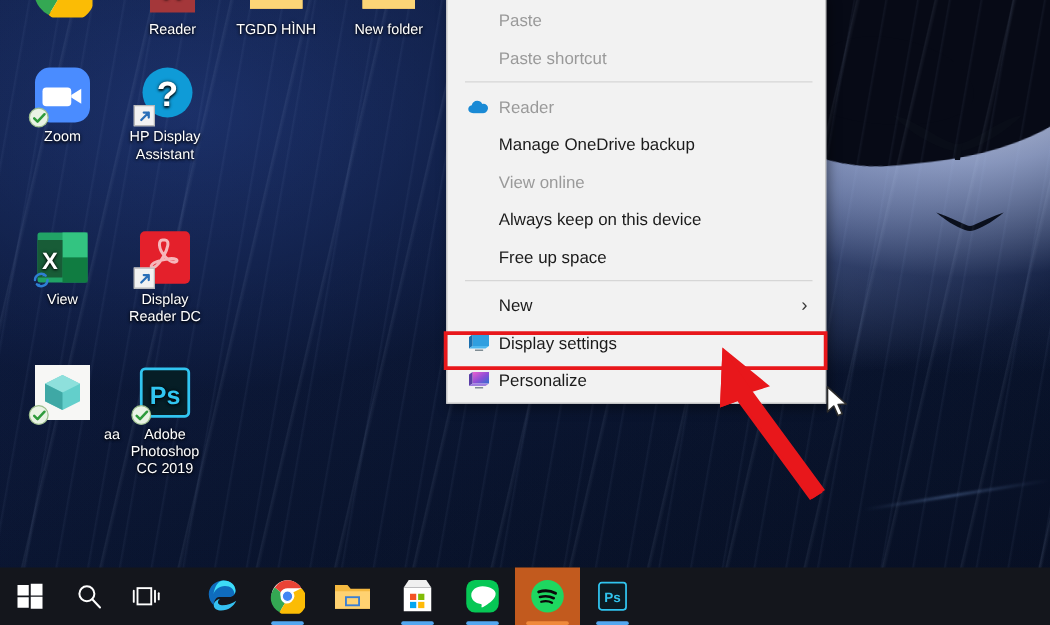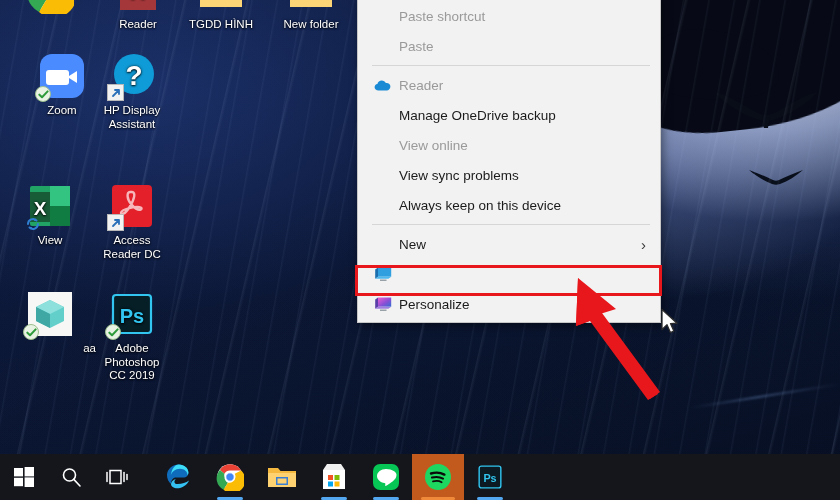--- a/index.html
+++ b/index.html
@@ -279,21 +279,21 @@
     <div class="dicon" style="left:265px; top:-34px;">
       <div class="glyph">
         <svg width="48" height="48" viewBox="0 0 48 48">
           <path d="M3 10h15l4 5h23v26H3z" fill="#f5bf55"></path>
           <path d="M3 17h42v24H3z" fill="#fcd577"></path>
         </svg>
       </div>
       <span class="lbl" style="white-space:pre-line;">New folder</span>
     </div>
 
-    <div class="dicon" style="left:16px; top:52px;">
+    <div class="dicon" style="left:4px; top:52px;">
       <div class="glyph">
         <svg width="48" height="48" viewBox="0 0 48 48">
           <rect x="2" y="2" width="44" height="44" rx="12" fill="#4a8cff"></rect>
           <path d="M11 18h17a3 3 0 0 1 3 3v9a3 3 0 0 1-3 3H11a3 3 0 0 1-3-3v-9a3 3 0 0 1 3-3z" fill="#fff"></path>
           <path d="M31 24l8-5v12l-8-5z" fill="#fff"></path>
         </svg>
         <span class="badge-check">
           <svg viewBox="0 0 12 12">
               <path d="M1.5 6.2L4.4 9 10.5 2.6" stroke="#2e9b3b" stroke-width="2.2" fill="none" stroke-linecap="round" stroke-linejoin="round"></path>
             </svg>
@@ -343,21 +343,21 @@
         <svg width="48" height="48" viewBox="0 0 48 48">
           <rect x="4" y="3" width="40" height="42" rx="4" fill="#e4202b"></rect>
           <path d="M24 10c2 0 2.6 2 2.2 4.4-.5 3-2.3 7-4.6 10.6-2 3.2-4.3 5.8-6.2 6.7-1.3.6-2.6.2-2.4-1 .3-1.8 3.6-3.4 8.4-4.6 4.6-1.2 9.4-1.6 11.4-.6 1.2.6 1 2-.6 2.2-2.2.3-5.6-1.6-8.4-4.8-2.4-2.7-4-6-4.2-8.6-.2-2.6.6-4.3 2.4-4.3z" fill="none" stroke="#f6b6ba" stroke-width="2.4" stroke-linejoin="round"></path>
         </svg>
         <span class="badge-shortcut">
           <svg viewBox="0 0 12 12">
               <path d="M3 9L9 3M9 3H5M9 3v4" stroke="#2a6fb8" stroke-width="1.8" fill="none" stroke-linecap="round" stroke-linejoin="round"></path>
             </svg>
         </span>
       </div>
-      <span class="lbl" style="white-space:pre-line;">Access
+      <span class="lbl" style="white-space:pre-line;">Display
 Reader DC</span>
     </div>
 
     <div class="dicon" style="left:4px; top:290px;text-align:right;">
       <div class="glyph">
         <svg width="48" height="48" viewBox="0 0 48 48">
           <rect x="2" y="2" width="44" height="44" fill="#f7f7f5"></rect>
           <path d="M24 10l14 7v14l-14 7-14-7V17z" fill="#63cfcb"></path>
           <path d="M24 10l14 7-14 7-14-7z" fill="#8ee0dc"></path>
           <path d="M24 24v14l-14-7V17z" fill="#3fa8a5"></path>
@@ -386,25 +386,25 @@
       <span class="lbl" style="white-space:pre-line;">Adobe
 Photoshop
 CC 2019</span>
     </div>
 
   </div>
 
   <div class="ctx-menu">
 
     <div class="mi disabled no-icon">
+      <span class="mi-label">Paste</span>
+    </div>
+
+    <div class="mi disabled no-icon">
       <span class="mi-label">Paste shortcut</span>
-    </div>
-
-    <div class="mi disabled no-icon">
-      <span class="mi-label">Paste</span>
     </div>
 
     <div class="mi-sep"></div>
 
     <div class="mi disabled">
       <span class="mi-icon">
         <svg width="18" height="12" viewBox="0 0 18 12">
           <path d="M4.6 11.5C2.2 11.5.6 10.1.6 8.2c0-1.6 1.2-2.9 2.8-3.1C3.9 3 5.6 1.6 7.7 1.6c1.8 0 3.4 1 4.1 2.5.3-.1.6-.1.9-.1 2 0 3.7 1.5 3.7 3.4s-1.7 4.1-3.7 4.1H4.6z" fill="#1a8ad5"></path>
         </svg>
       </span>
@@ -412,45 +412,46 @@
     </div>
 
     <div class="mi no-icon">
       <span class="mi-label">Manage OneDrive backup</span>
     </div>
 
     <div class="mi disabled no-icon">
       <span class="mi-label">View online</span>
     </div>
 
-    <div class="mi no-icon">
-      <span class="mi-label">View sync problems</span>
-    </div>
 
     <div class="mi no-icon">
       <span class="mi-label">Always keep on this device</span>
     </div>
 
+    <div class="mi no-icon">
+      <span class="mi-label">Free up space</span>
+    </div>
 
     <div class="mi-sep"></div>
 
     <div class="mi no-icon">
       <span class="mi-label">New</span>
       <span class="submenu-arrow">›</span>
     </div>
 
     <div class="mi">
       <span class="mi-icon">
         <svg width="19" height="17" viewBox="0 0 19 17">
           <path d="M4 1.5h13.2v9.2H4z" fill="#2f9fe0"></path>
           <path d="M4 1.5L1.2 3.6v9.2L4 10.7z" fill="#1b6fae"></path>
           <path d="M1.2 12.8h13.2l2.8-2.1H4z" fill="#4fb8ef"></path>
           <path d="M6 13.6h6.5v1.2H6z" fill="#7f8c93"></path>
         </svg>
       </span>
+      <span class="mi-label">Display settings</span>
     </div>
 
     <div class="mi">
       <span class="mi-icon">
         <svg width="19" height="17" viewBox="0 0 19 17">
           <defs>
             <linearGradient id="pzg" x1="0" y1="0" x2="1" y2="1">
               <stop offset="0%" stop-color="#f05fd0"></stop>
               <stop offset="55%" stop-color="#8b4fd6"></stop>
               <stop offset="100%" stop-color="#2f6fd0"></stop>

